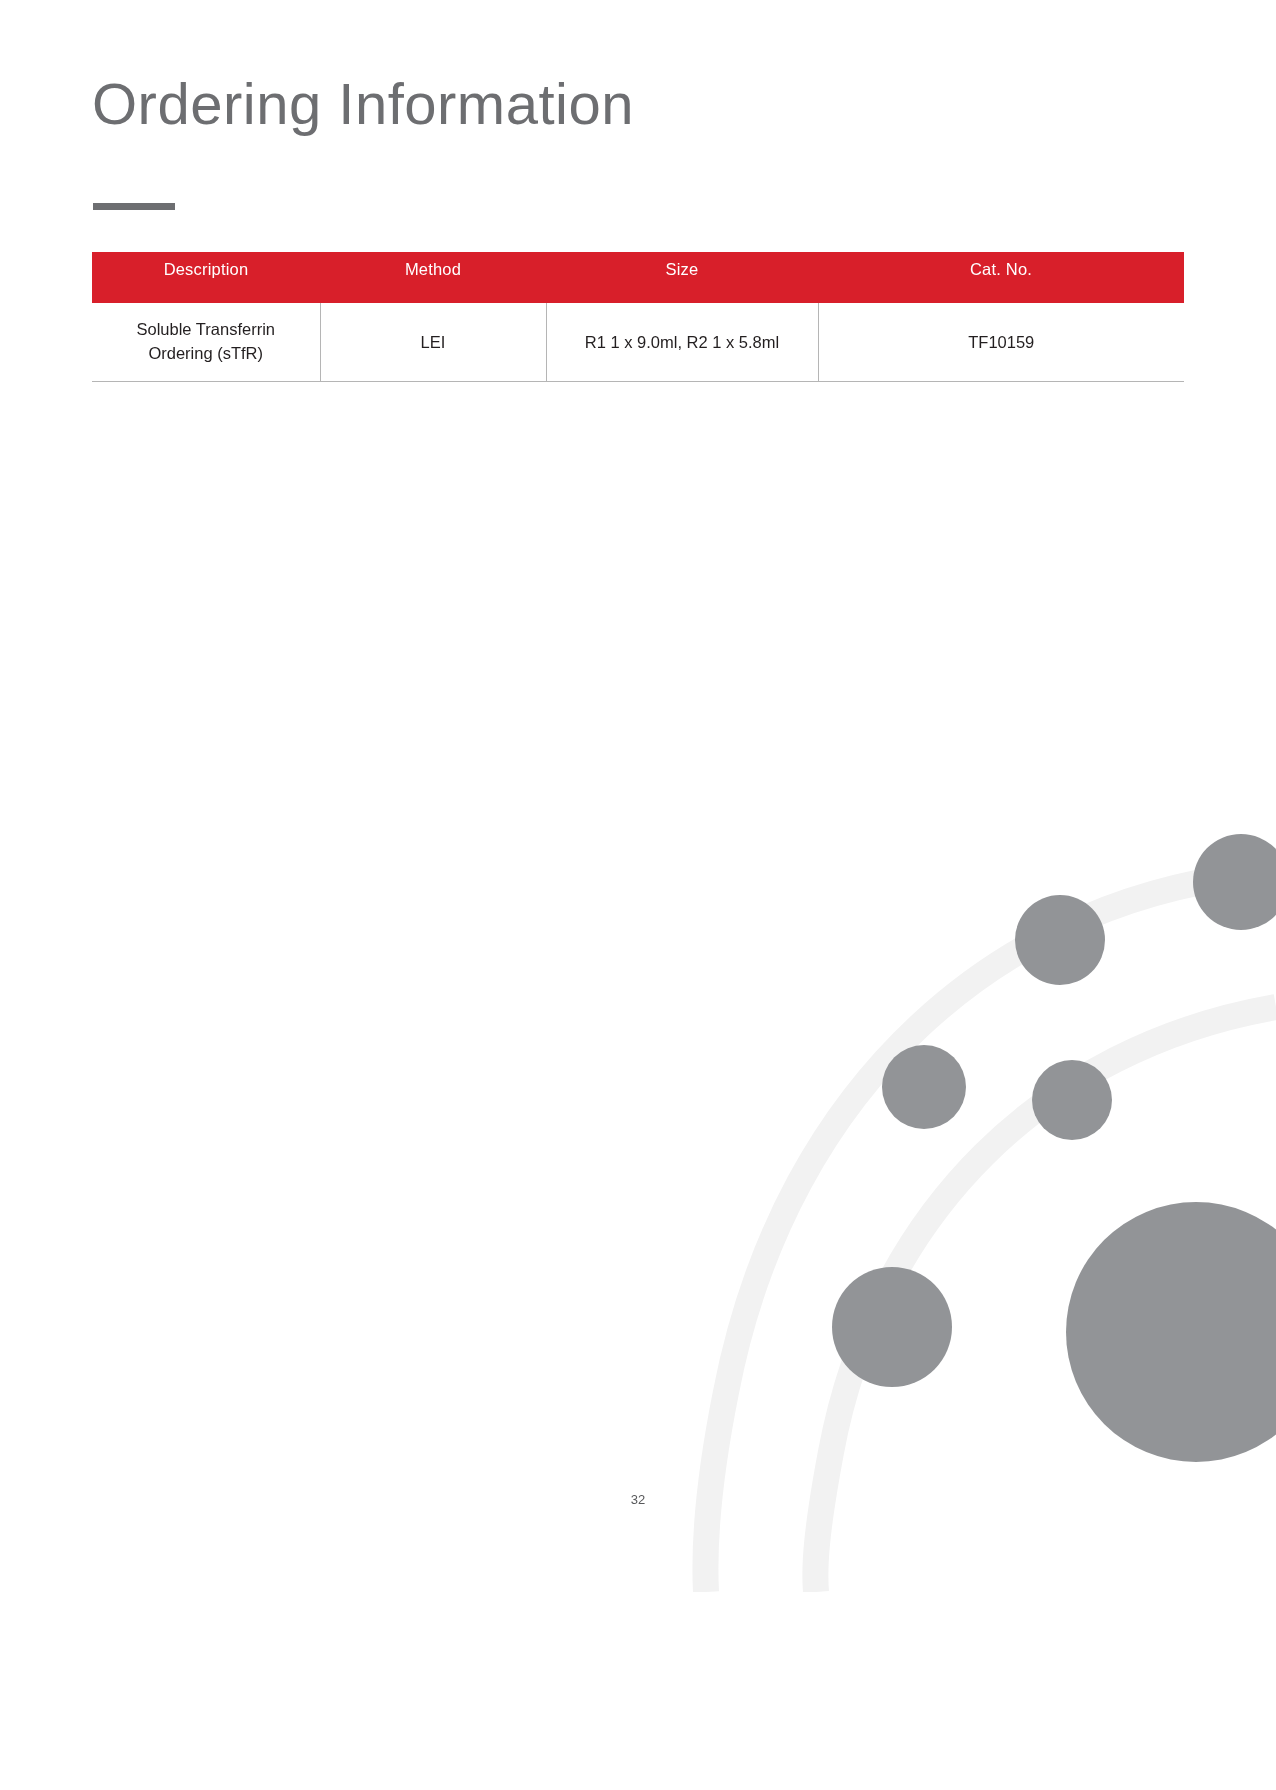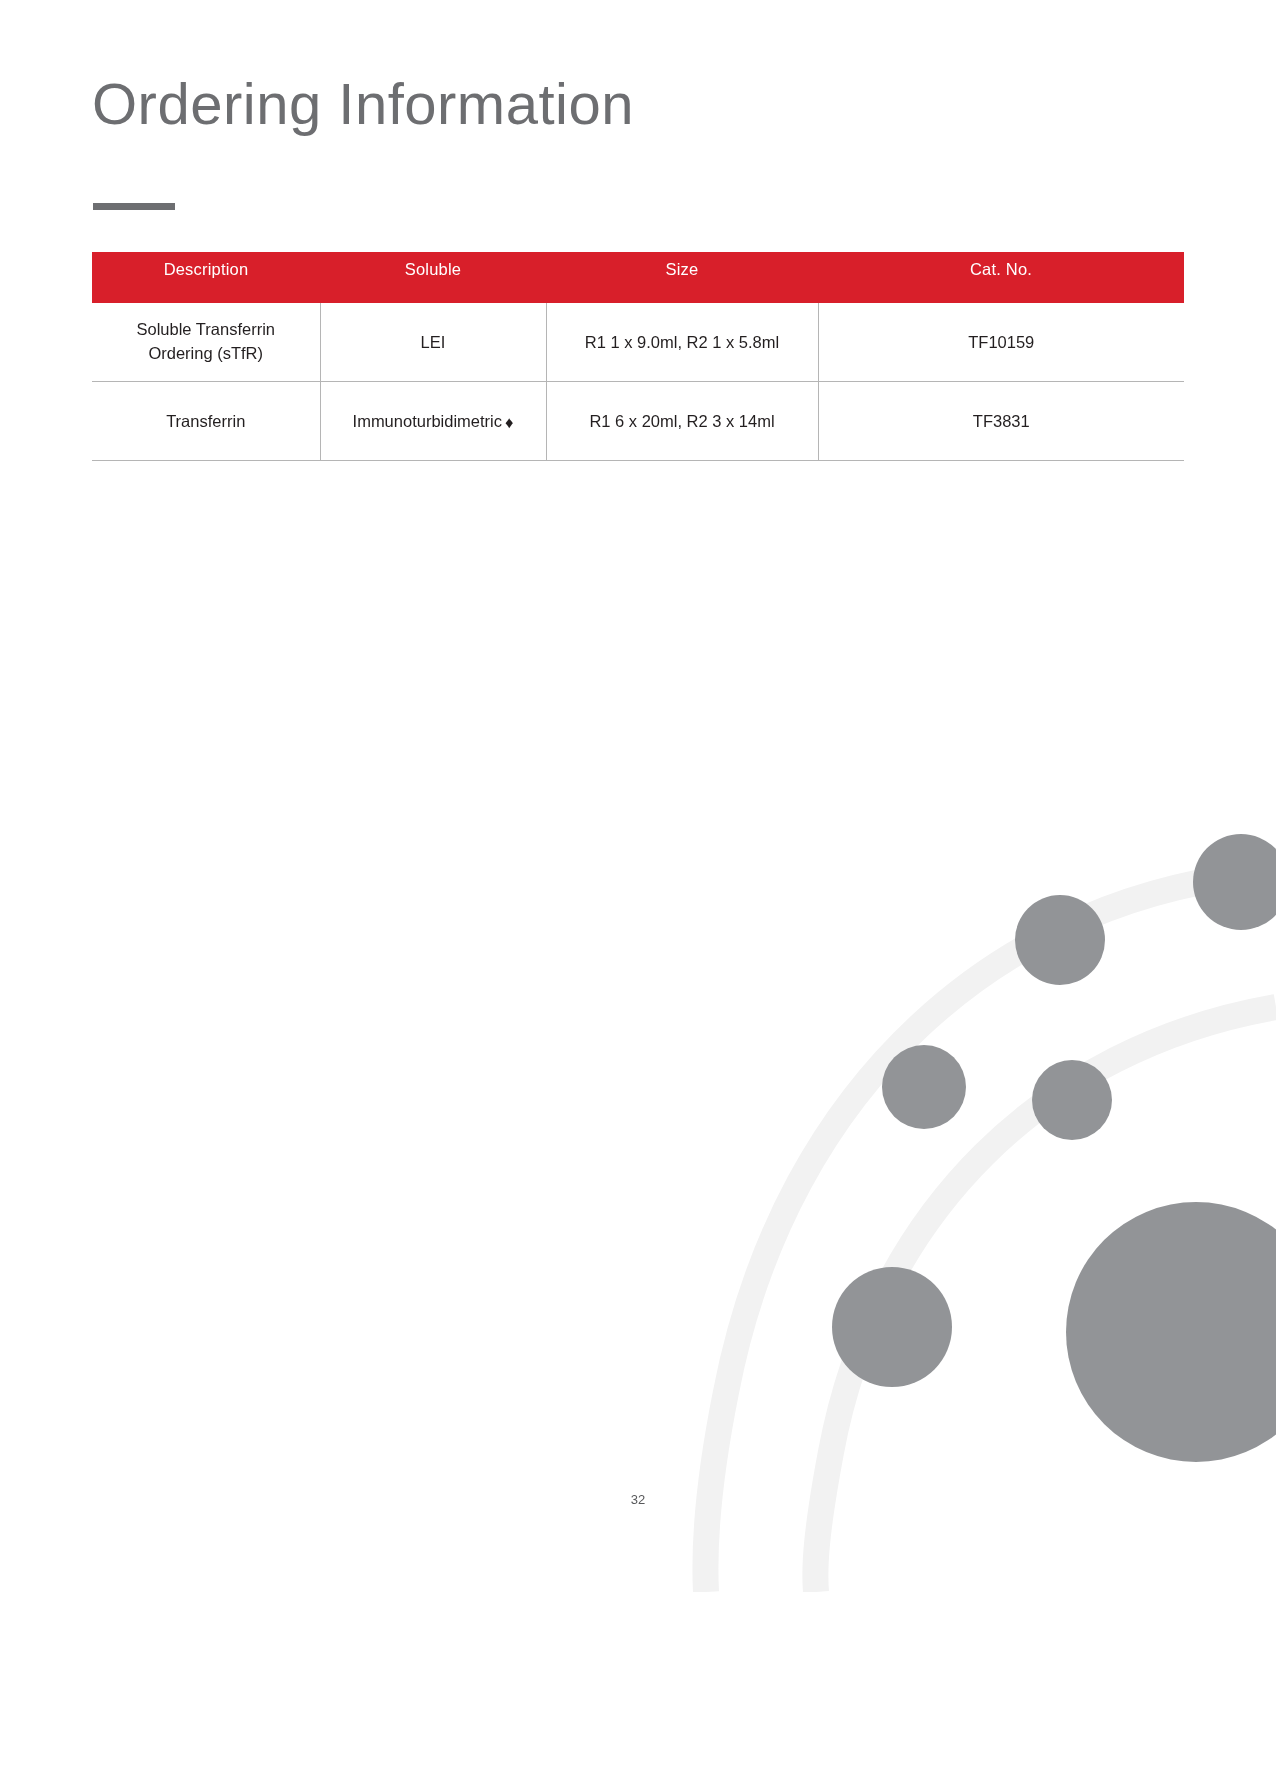--- a/index.html
+++ b/index.html
@@ -140,48 +140,38 @@
     <table class="order-table">
       <colgroup>
         <col class="col-desc">
         <col class="col-method">
         <col class="col-size">
         <col class="col-cat">
       </colgroup>
       <thead>
         <tr>
           <th>Description</th>
-          <th>Soluble</th>
+          <th>Method</th>
           <th>Size</th>
           <th>Cat. No.</th>
         </tr>
       </thead>
       <tbody>
         <tr>
           <td>
             <div class="cell-two-line">
               <div>Soluble Transferrin</div>
               <div>Ordering (sTfR)</div>
             </div>
           </td>
           <td>
             <span>LEI</span>
           </td>
           <td>R1 1 x 9.0ml, R2 1 x 5.8ml</td>
           <td>TF10159</td>
         </tr>
-        <tr>
-          <td>
-            <span>Transferrin</span>
-          </td>
-          <td>
-            <span>Immunoturbidimetric</span><span class="drop">♦</span>
-          </td>
-          <td>R1 6 x 20ml, R2 3 x 14ml</td>
-          <td>TF3831</td>
-        </tr>
       </tbody>
     </table>
   </div>
 
   <div class="page-number">32</div>
 
 </div>
 
 </body></html>

